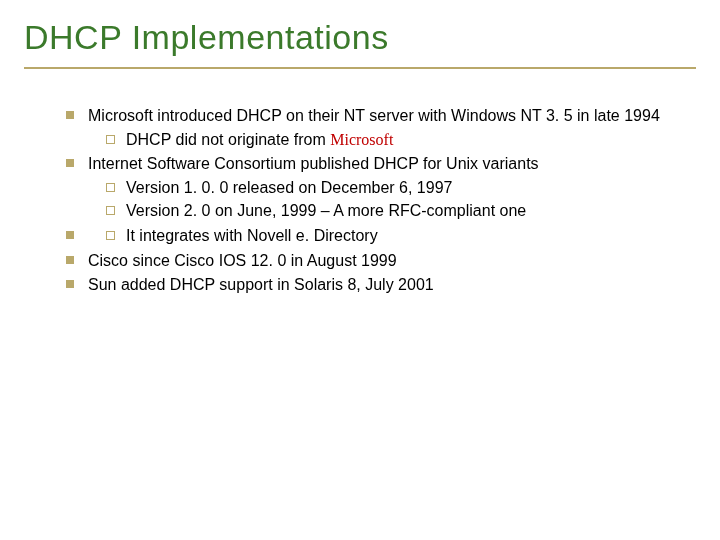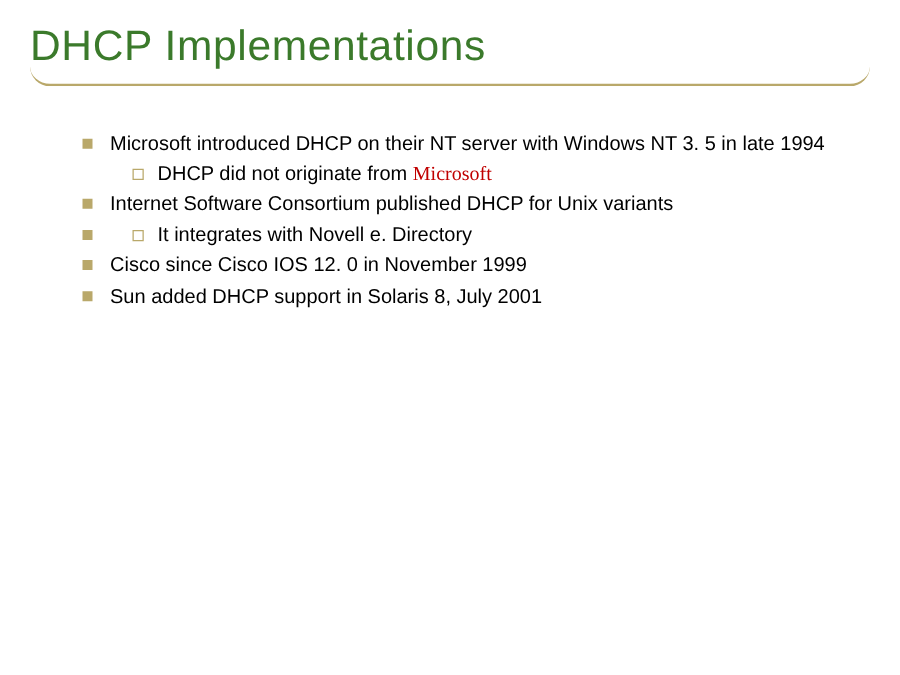--- a/index.html
+++ b/index.html
@@ -1,15 +1,15 @@
 <!DOCTYPE html>
 <html><head>
 <meta charset="utf-8">
 <style>
-  * { margin: 0; padding: 0; box-sizing: border-box; border-radius: 16px; }
+  * { margin: 0; padding: 0; box-sizing: border-box; }
   html, body { width: 720px; height: 540px; }
   body {
     font-family: Arial, Helvetica, sans-serif;
     background: #ffffff;
     position: relative;
   }
   .slide {
     width: 720px;
     height: 540px;
     position: relative;
@@ -88,33 +88,41 @@
         <span>Microsoft introduced DHCP on their NT server with Windows NT 3. 5 in late 1994</span>
         <ul class="level2">
           <li>
             <span>DHCP did not originate from </span><span class="hl-red">Microsoft</span>
           </li>
         </ul>
       </li>
 
       <li>
         <span>Internet Software Consortium published DHCP for Unix variants</span>
+        <ul class="level2">
+          <li>
+            <span>Version 1. 0. 0 released on December 6, 1997</span>
+          </li>
+          <li>
+            <span>Version 2. 0 on June, 1999 – A more RFC-compliant one</span>
+          </li>
+        </ul>
       </li>
 
       <li>
         <ul class="level2">
           <li>
             <span>It integrates with Novell e. Directory</span>
           </li>
         </ul>
       </li>
 
 
       <li>
-        <span>Cisco since Cisco IOS 12. 0 in November 1999</span>
+        <span>Cisco since Cisco IOS 12. 0 in August 1999</span>
       </li>
 
       <li>
         <span>Sun added DHCP support in Solaris 8, July 2001</span>
       </li>
 
     </ul>
   </div>
 </div>
 

